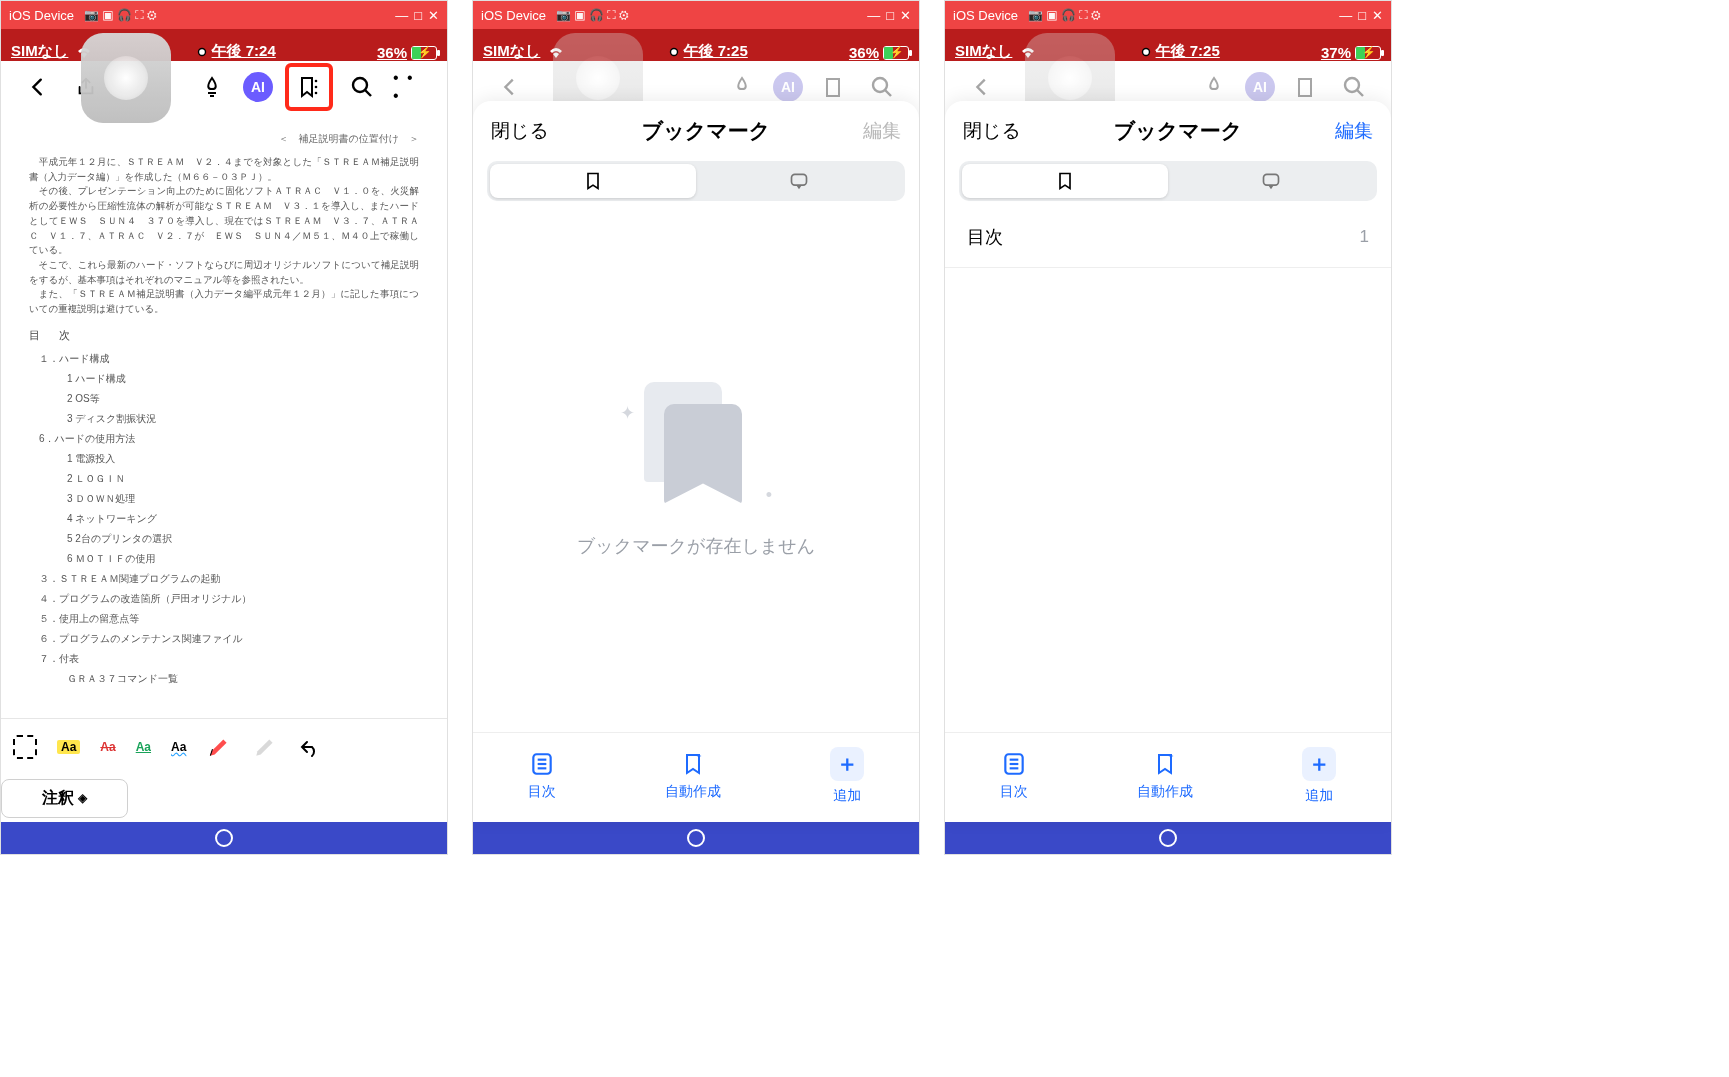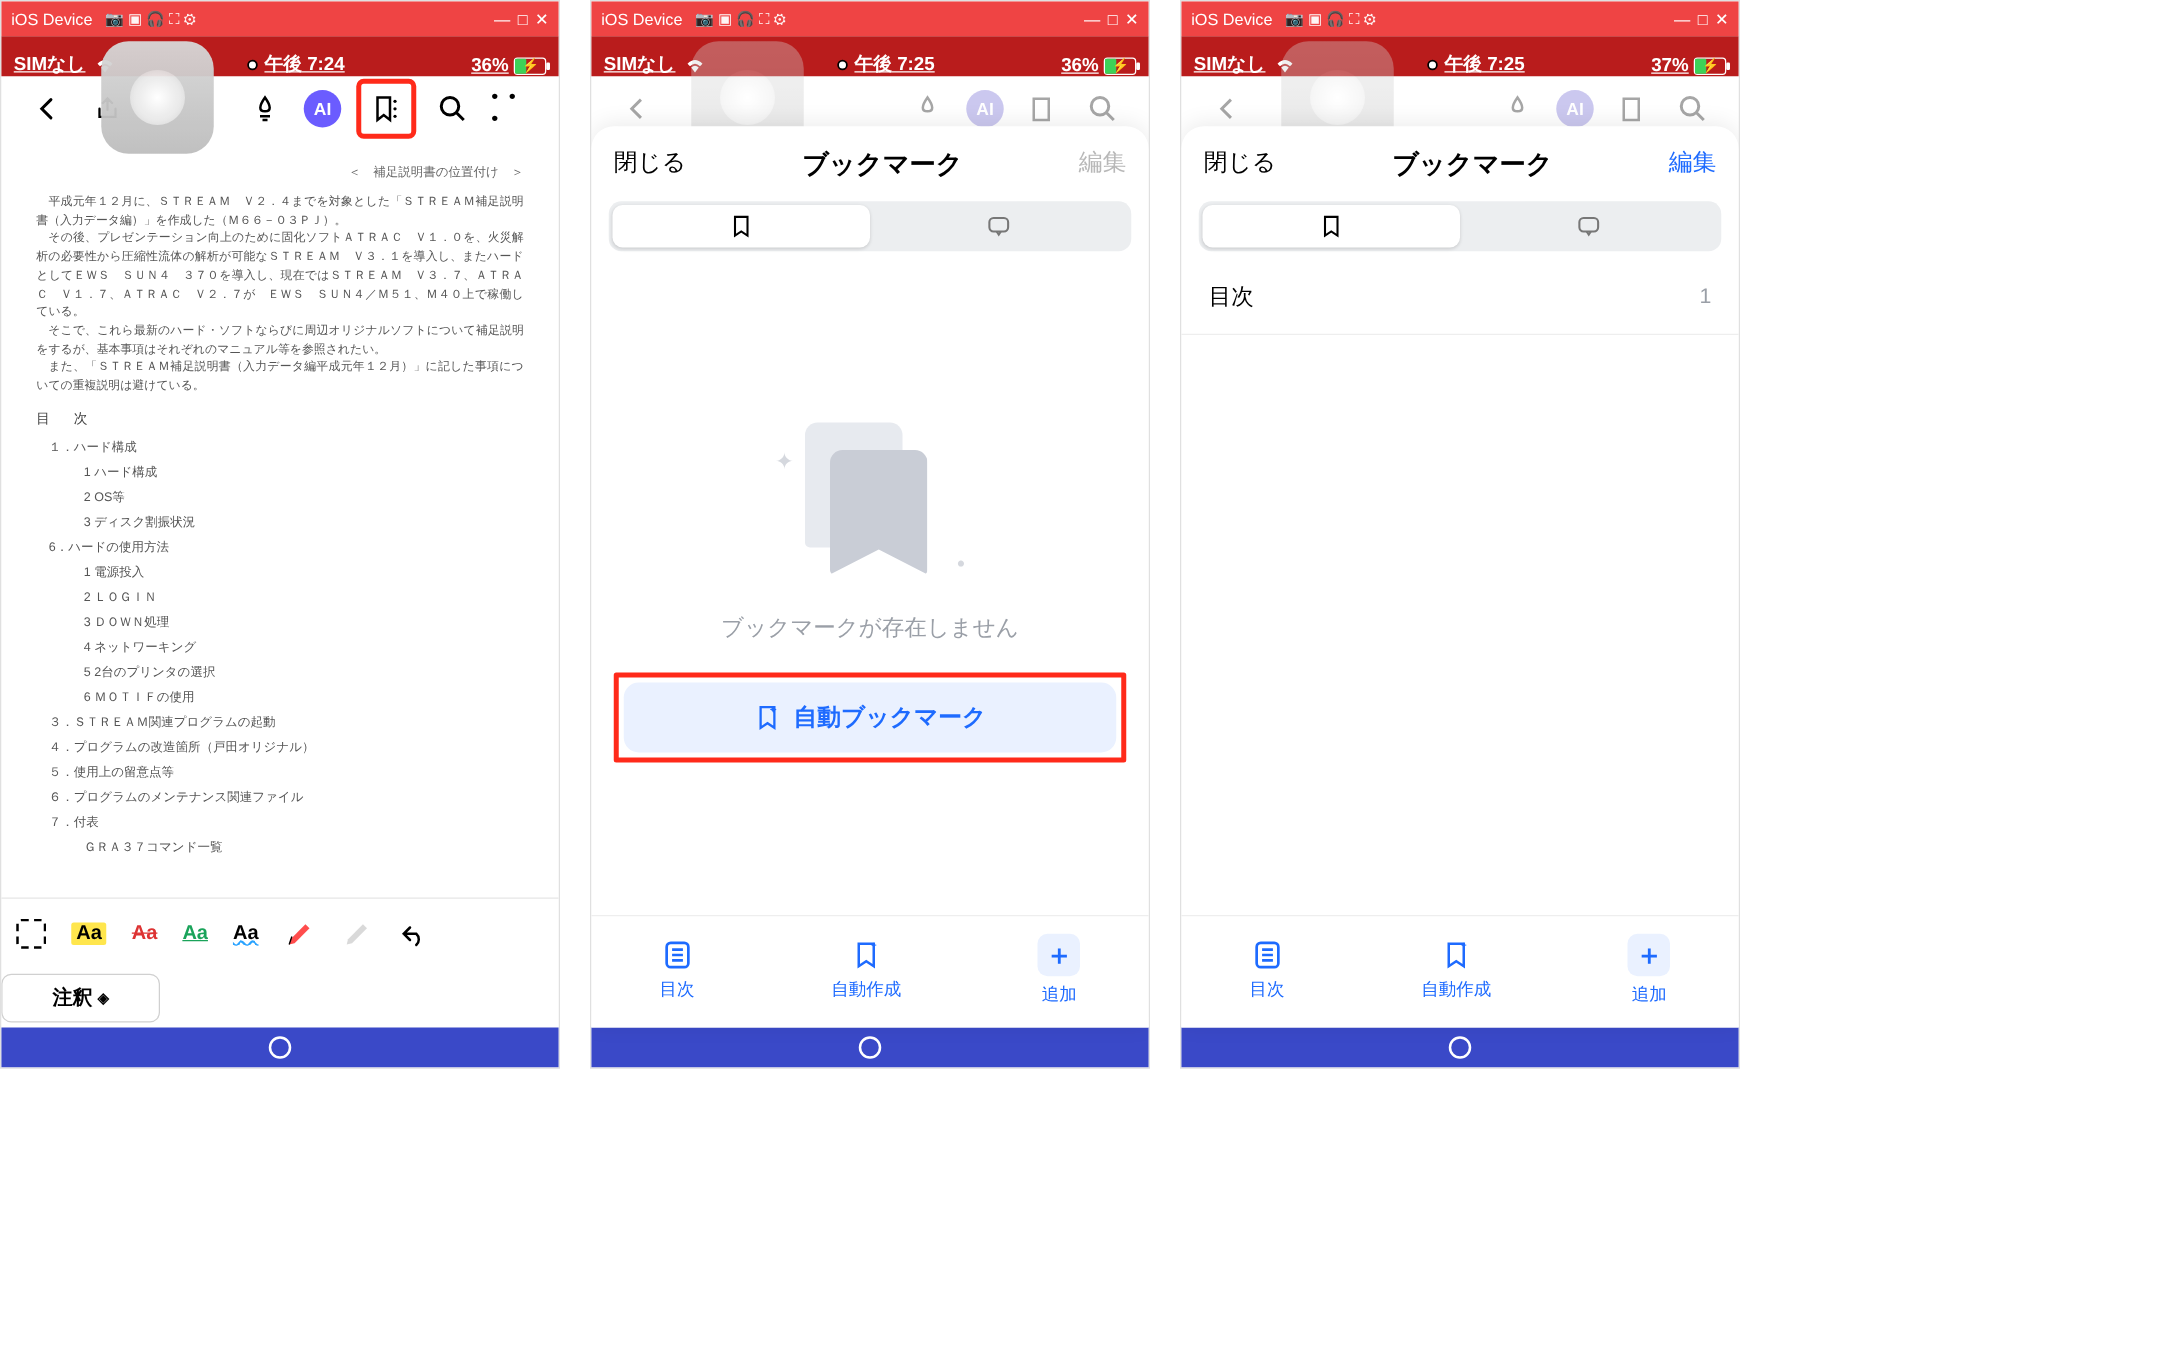--- a/index.html
+++ b/index.html
@@ -87,21 +87,21 @@
   .doc-title{text-align:right;margin:0 0 8px 0;color:#666;}
   .doc-para{font-size:9.5px;text-align:justify;margin-bottom:10px;line-height:1.55;}
   .toc-h{font-size:11px;margin:8px 0 6px 0;color:#444;letter-spacing:4px;}
   .toc-list{list-style:none;padding-left:10px;}
   .toc-list li{font-size:10px;margin:4px 0;color:#555;}
   .toc-sub{padding-left:18px;}
   
   .anno-row{
     height:56px;border-top:1px solid #e6e6e6;display:flex;align-items:center;gap:20px;padding:0 12px;
   }
-  .anno-row .tool{font-size:16px;font-weight:700;}
+  .anno-row .tool{font-size:12px;font-weight:700;}
   .crop{width:24px;height:24px;border:2px dashed #000;border-radius:4px;}
   .hl{background:#ffe64d;padding:0 4px;border-radius:2px;}
   .strike{text-decoration:line-through;color:#d33;}
   .under-wave{border-bottom:2px wavy #2aa3ff; text-decoration: underline wavy #2aa3ff;}
   .under-line{text-decoration:underline;}
   .pen{font-size:22px;}
   .undo{font-size:22px;}
   .anno-label{
     height:48px;display:flex;align-items:center;justify-content:flex-start;
   }
@@ -114,21 +114,21 @@
   .nav-circle{width:18px;height:18px;border:2px solid #fff;border-radius:50%;}
   .dimmed-toolbar{height:52px;position:relative;}
   .dimmed-toolbar .toolbar{filter:grayscale(.3) opacity(.35);}
   .sheet{
     flex:1;background:#fff;border-top-left-radius:18px;border-top-right-radius:18px;
     margin-top:-12px;display:flex;flex-direction:column;
     box-shadow:0 -2px 18px rgba(0,0,0,.08);
     position:relative; z-index:2;
   }
   .sheet-header{
-    display:flex;align-items:flex-start;justify-content:space-between;
+    display:flex;align-items:center;justify-content:space-between;
     padding:16px 18px 10px 18px;font-size:19px;
   }
   .sheet-close{color:#000;font-weight:400;}
   .sheet-title{font-weight:700;font-size:21px;}
   .sheet-edit{color:#b8b8b8;font-weight:400;}
   .sheet-edit.active{color:#1e6bff;font-weight:500;}
   .seg{
     margin:6px 14px;background:#eceef0;border-radius:10px;height:40px;
     display:flex;align-items:center;padding:3px;
   }
@@ -389,28 +389,20 @@
     </div>
     <div class="sheet-body">
       <div class="empty-wrap">
         <div class="empty-icon">
           <span class="sparkle" style="left:-6px;top:20px;">✦</span>
           <div class="bm-shape bm-back"></div>
           <div class="bm-shape bm-front"></div>
           <span class="sparkle" style="right:-6px;bottom:6px;">•</span>
         </div>
         <div class="empty-text">ブックマークが存在しません</div>
-        <div class="auto-bm-btn" style="position:relative;width:calc(100% - 52px);">
-          <div style="position:absolute;inset:-8px;border:4px solid #ff2a1a;border-radius:2px;pointer-events:none;"></div>
-          <svg width="22" height="24" viewBox="0 0 24 24">
-              <path d="M6 3 h12 v18 l-6-4 -6 4 Z" stroke="#1e6bff" stroke-width="2" fill="none"></path>
-              <path d="M17 2 l1 2 l2 1 l-2 1 l-1 2 l-1-2 l-2-1 l2-1 Z" fill="#1e6bff"></path>
-            </svg>
-          <span>自動ブックマーク</span>
-        </div>
       </div>
     </div>
     <div class="sheet-footer">
       <div class="f-item">
         <span class="f-icon">
             <svg width="26" height="26" viewBox="0 0 24 24">
               <rect x="4" y="3" width="16" height="18" rx="3" stroke="#1e6bff" stroke-width="2" fill="none"></rect>
               <line x1="8" y1="8" x2="16" y2="8" stroke="#1e6bff" stroke-width="2"></line>
               <line x1="8" y1="12" x2="16" y2="12" stroke="#1e6bff" stroke-width="2"></line>
               <line x1="8" y1="16" x2="16" y2="16" stroke="#1e6bff" stroke-width="2"></line>

